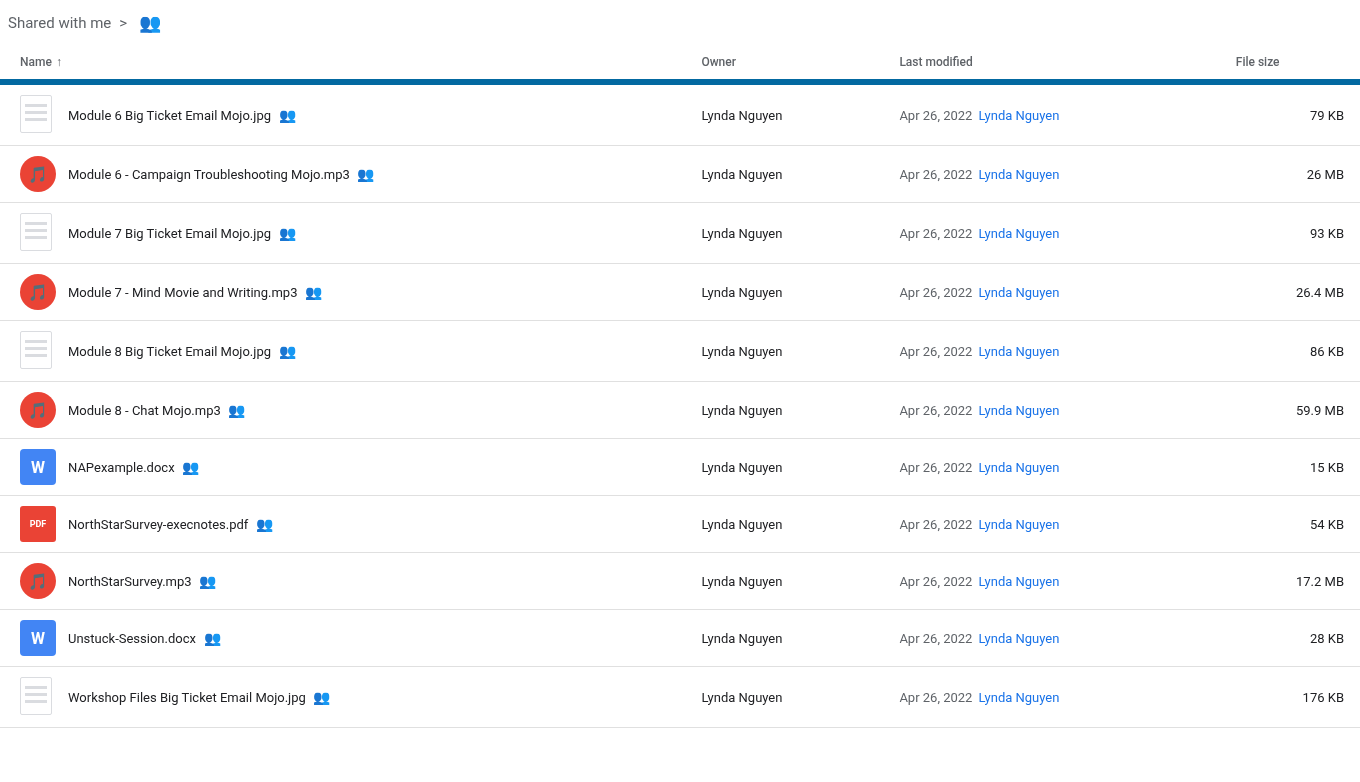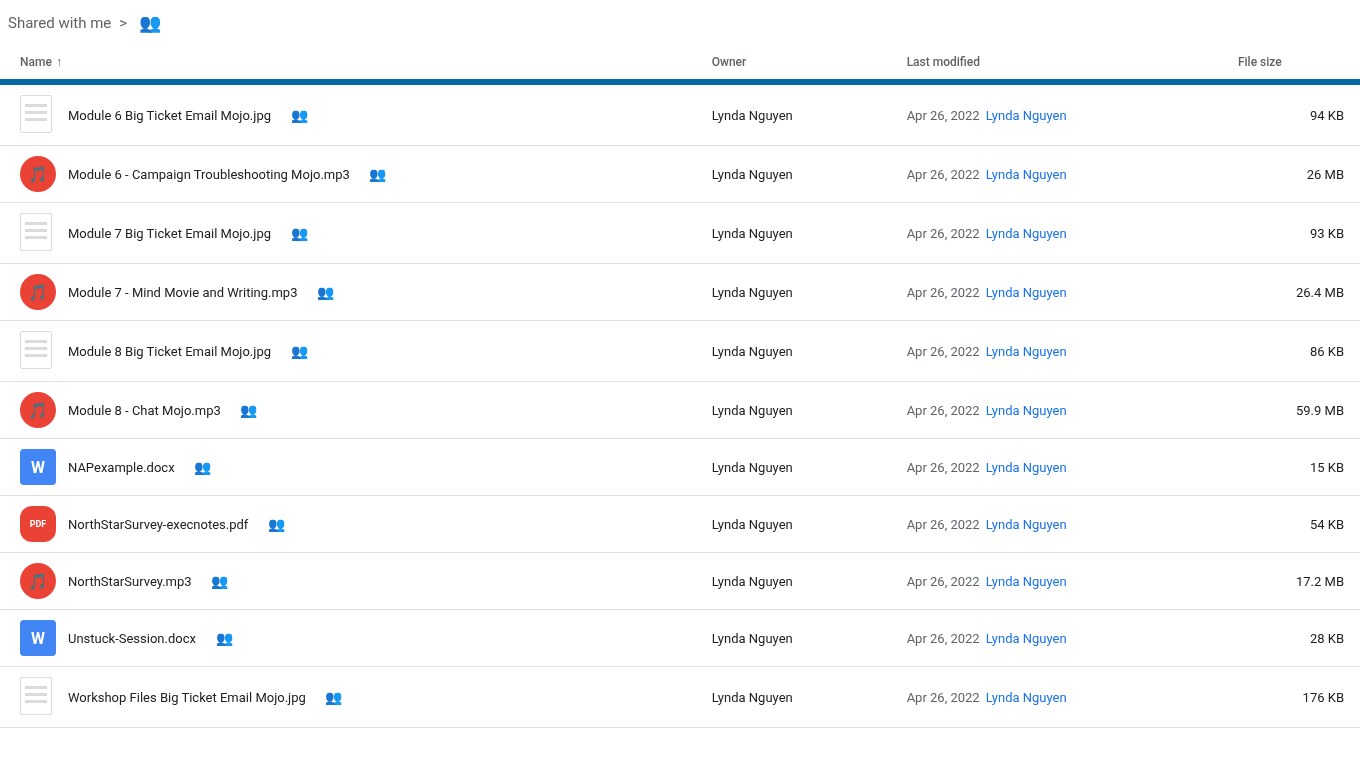--- a/index.html
+++ b/index.html
@@ -131,33 +131,33 @@
       color: white;
       font-size: 16px;
       font-weight: 700;
     }
 
     
     .icon-pdf {
       width: 36px;
       height: 36px;
       background: #ea4335;
-      border-radius: 12px;
+      border-radius: 3px;
       display: flex;
       align-items: center;
       justify-content: center;
       color: white;
       font-size: 9px;
       font-weight: 700;
     }
 
     .file-name-text {
       display: flex;
       align-items: center;
-      gap: 20px;
+      gap: 8px;
     }
     .shared-icon {
       color: #5f6368;
       font-size: 14px;
     }
     .owner-col {
       color: #1a73e8;
       font-size: 13px;
     }
     .modified-col {
@@ -224,21 +224,21 @@
         </div>
       </div>
     </td>
     <td class="owner-col">Lynda Nguyen</td>
     <td>
       <div class="modified-cell">
         <span class="modified-col">Apr 26, 2022</span>
         <span class="modified-by">Lynda Nguyen</span>
       </div>
     </td>
-    <td class="size-col">94 KB</td>
+    <td class="size-col">79 KB</td>
   </tr>
       <tr>
     <td class="name-col">
       <div class="name-cell">
         <div class="icon-mp3">🎵</div>
         <div class="file-name-text">
           <span>Module 6 - Campaign Troubleshooting Mojo.mp3</span>
           <span class="shared-icon">👥</span>
         </div>
       </div>

